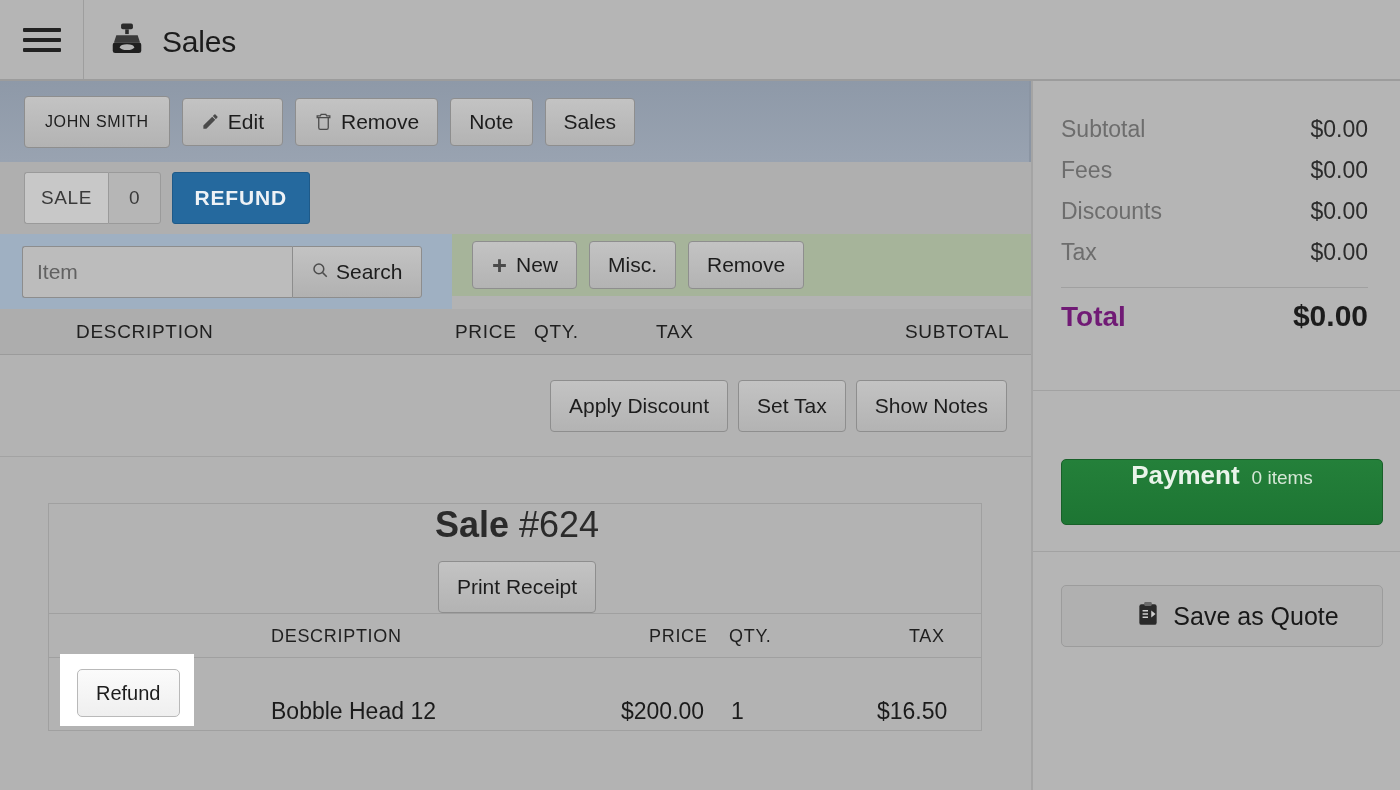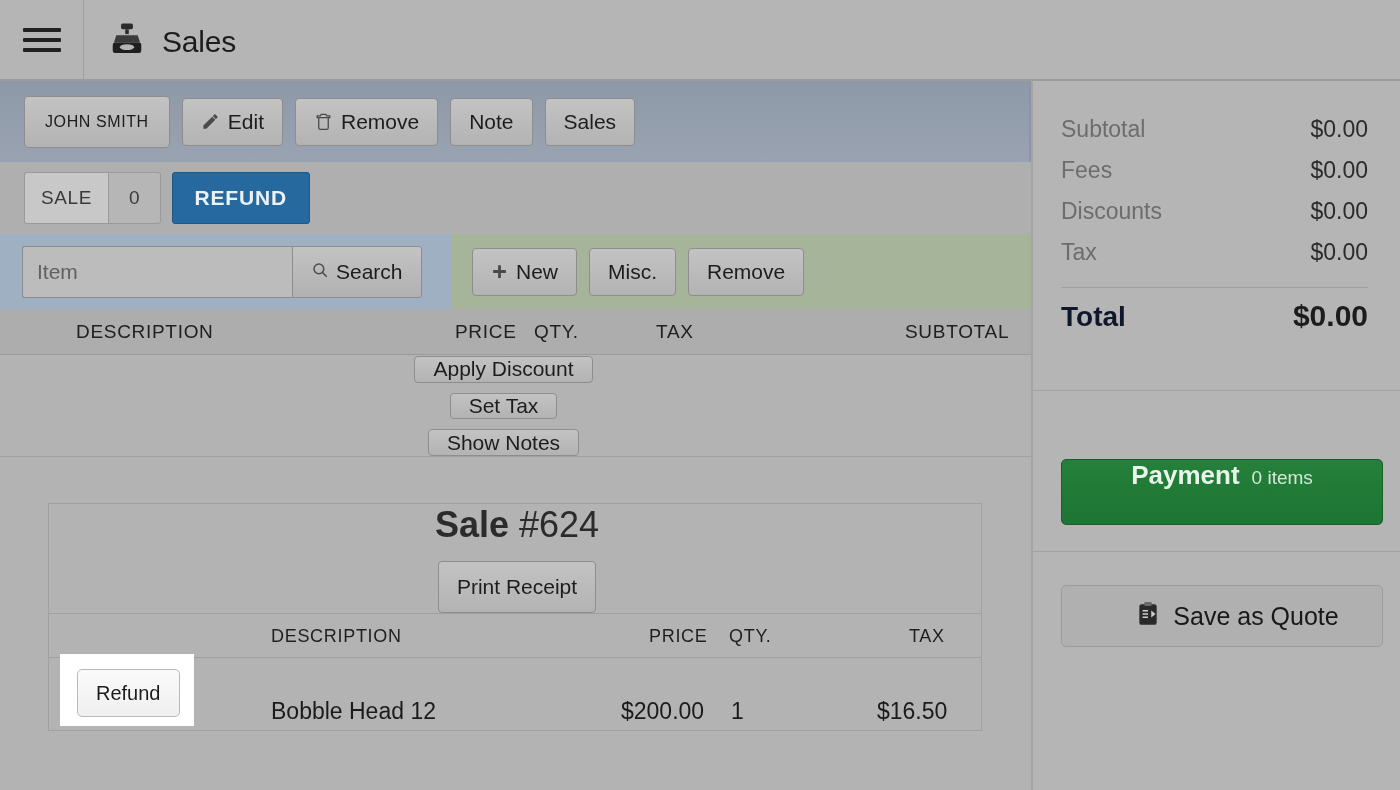--- a/index.html
+++ b/index.html
@@ -120,21 +120,21 @@
   .item-input::placeholder { color: #616161; opacity: 1; }
   .search-btn {
     height: 52px;
     background: linear-gradient(#c3c3c3, #b1b1b1);
     border: 1px solid #8d8d8d;
     border-radius: 0 3px 3px 0;
     display: flex; align-items: center; gap: 7px; padding: 0 18px;
     font-size: 21px; color: #1d1d1d; cursor: pointer;
   }
   .actions-pane {
-    flex: 1; height: 75px;
+    flex: 1; height: 62px;
     background: #a6b49a;
     display: flex; align-items: center; gap: 12px; padding-left: 20px;
   }
 
   
   .col-head {
     position: absolute; left: 0; top: 309px; width: 1031px; height: 46px;
     background: #adadad;
     border-bottom: 1px solid #9b9b9b;
     color: #202020; font-size: 19px; letter-spacing: 0.7px;
@@ -143,24 +143,23 @@
   .ch-desc { left: 76px; }
   .ch-price { left: 455px; }
   .ch-qty { left: 534px; }
   .ch-tax { left: 656px; }
   .ch-sub { left: 905px; }
 
   
   .mid-actions {
     position: absolute; left: 0; top: 356px; width: 1031px; height: 101px;
     background: #b3b3b3;
-    display: flex; align-items: center; justify-content: center;
+    display: flex; align-items: center; justify-content: flex-end;
     gap: 10px; padding-right: 24px;
     border-bottom: 1px solid #a3a3a3;
-    flex-direction: column;
   }
   .mid-actions .btn { height: 52px; font-size: 21px; }
 
   
   .sale-card {
     position: absolute; left: 48px; top: 503px; width: 934px;
     border: 1px solid #a0a0a0;
     background: #b3b3b3;
   }
   .sale-card-head {
@@ -216,21 +215,21 @@
   .totals { padding: 28px 32px 0 28px; }
   .total-line {
     display: flex; justify-content: space-between; align-items: baseline;
     padding: 7px 0;
   }
   .total-line .lbl { font-size: 23px; color: #6d6d6d; }
   .total-line .val { font-size: 23px; color: #2b2b2b; }
   .total-div {
     height: 1px; background: #a0a0a0; margin: 14px 0 4px 0;
   }
-  .grand .lbl { font-size: 28px; font-weight: bold; color: #0f172a; }
+  .grand .lbl { font-size: 28px; font-weight: bold; color: #701a75; }
   .grand .val { font-size: 30px; font-weight: bold; color: #1c1c1c; }
 
   .panel-div {
     position: absolute; left: 0; width: 369px; height: 1px; background: #a2a2a2;
   }
   .pd1 { top: 309px; }
   .pd2 { top: 470px; }
 
   .payment-btn {
     position: absolute; left: 28px; top: 378px; width: 322px; height: 66px;

